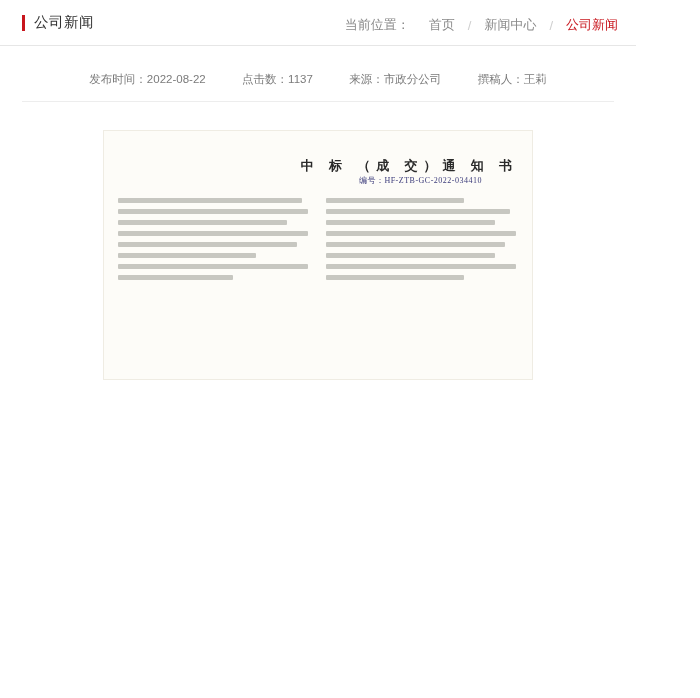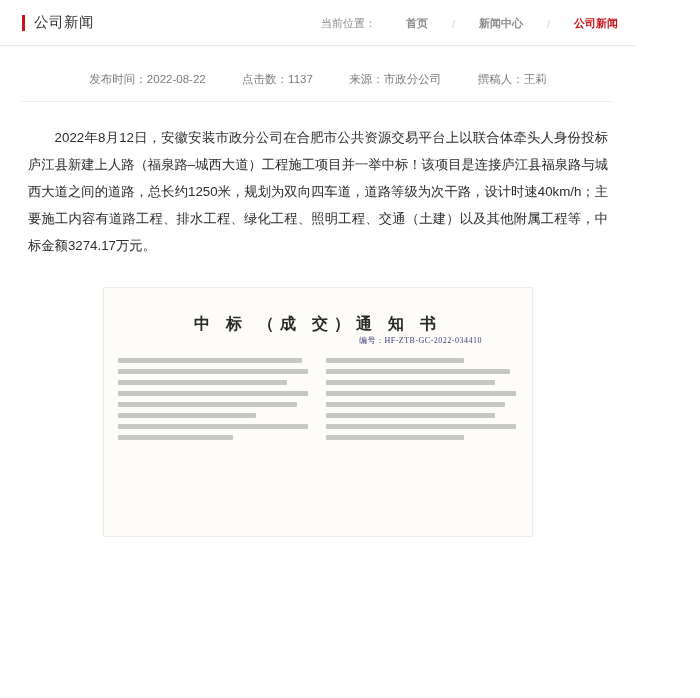--- a/index.html
+++ b/index.html
@@ -38,32 +38,31 @@
   }
   .cat-title {
     font-size: 14.5px;
     color: #333;
     letter-spacing: .5px;
   }
   .breadcrumb {
     position: absolute;
     right: 18px;
     top: 16px;
-    font-size: 11px;
+    font-size: 13px;
     color: #888;
     display: flex;
     align-items: center;
-    gap: 15px;
+    gap: 4px;
   }
   .breadcrumb .lbl { color: #8a8a8a; margin-right: 6px; }
   .breadcrumb a {
     color: #8a8a8a;
     text-decoration: none;
     padding: 0 9px;
-    font-weight: bold;
   }
   .breadcrumb .sep { color: #cfcfcf; }
   .breadcrumb a.current { color: #c8161d; padding-right: 0; }
 
   
   .article {
     padding: 0 22px;
   }
   h1.title {
     margin: 40px 0 0 0;
@@ -107,22 +106,22 @@
     width: 430px;
     height: 250px;
     background: #fdfcf8;
     border: 1px solid #efece3;
     position: relative;
     overflow: hidden;
     font-family: "Liberation Serif", serif;
   }
   .doc-inner { position: absolute; inset: 0; padding: 10px 14px; }
   .doc-title {
-    text-align: center;
-    font-size: 16px;
+    text-align: right;
+    font-size: 13px;
     letter-spacing: 6px;
     color: #2a2a2a;
     margin-top: 16px;
     font-weight: bold;
   }
   .doc-no {
     text-align: right;
     font-size: 8px;
     color: #3b3b7a;
     margin-top: 0;
@@ -178,21 +177,20 @@
       <span>点击数：</span><span>1137</span>
       <span class="gap"></span>
       <span>来源：</span><span>市政分公司</span>
       <span class="gap"></span>
       <span>撰稿人：</span><span>王莉</span>
     </div>
 
     <hr class="meta-rule">
 
     <div class="body">
-      <p>2022年8月12日，安徽安装市政分公司在合肥市公共资源交易平台上以联合体牵头人身份投标庐江县新建上人路（福泉路–城西大道）工程施工项目并一举中标！该项目是连接庐江县福泉路与城西大道之间的道路，总长约1250米，规划为双向四车道，道路等级为次干路，设计时速40km/h；主要施工内容有道路工程、排水工程、绿化工程、照明工程、交通（土建）以及其他附属工程等，中标金额3274.17万元。</p>
     </div>
 
     <div class="doc-figure">
       <div class="doc-inner">
         <div class="doc-title">中 标 （成 交）通 知 书</div>
         <div class="doc-no">编号：HF-ZTB-GC-2022-034410</div>
         <div class="doc-cols">
           <div class="doc-col">
             <div class="ln s1"></div>
             <div class="ln s3"></div>

